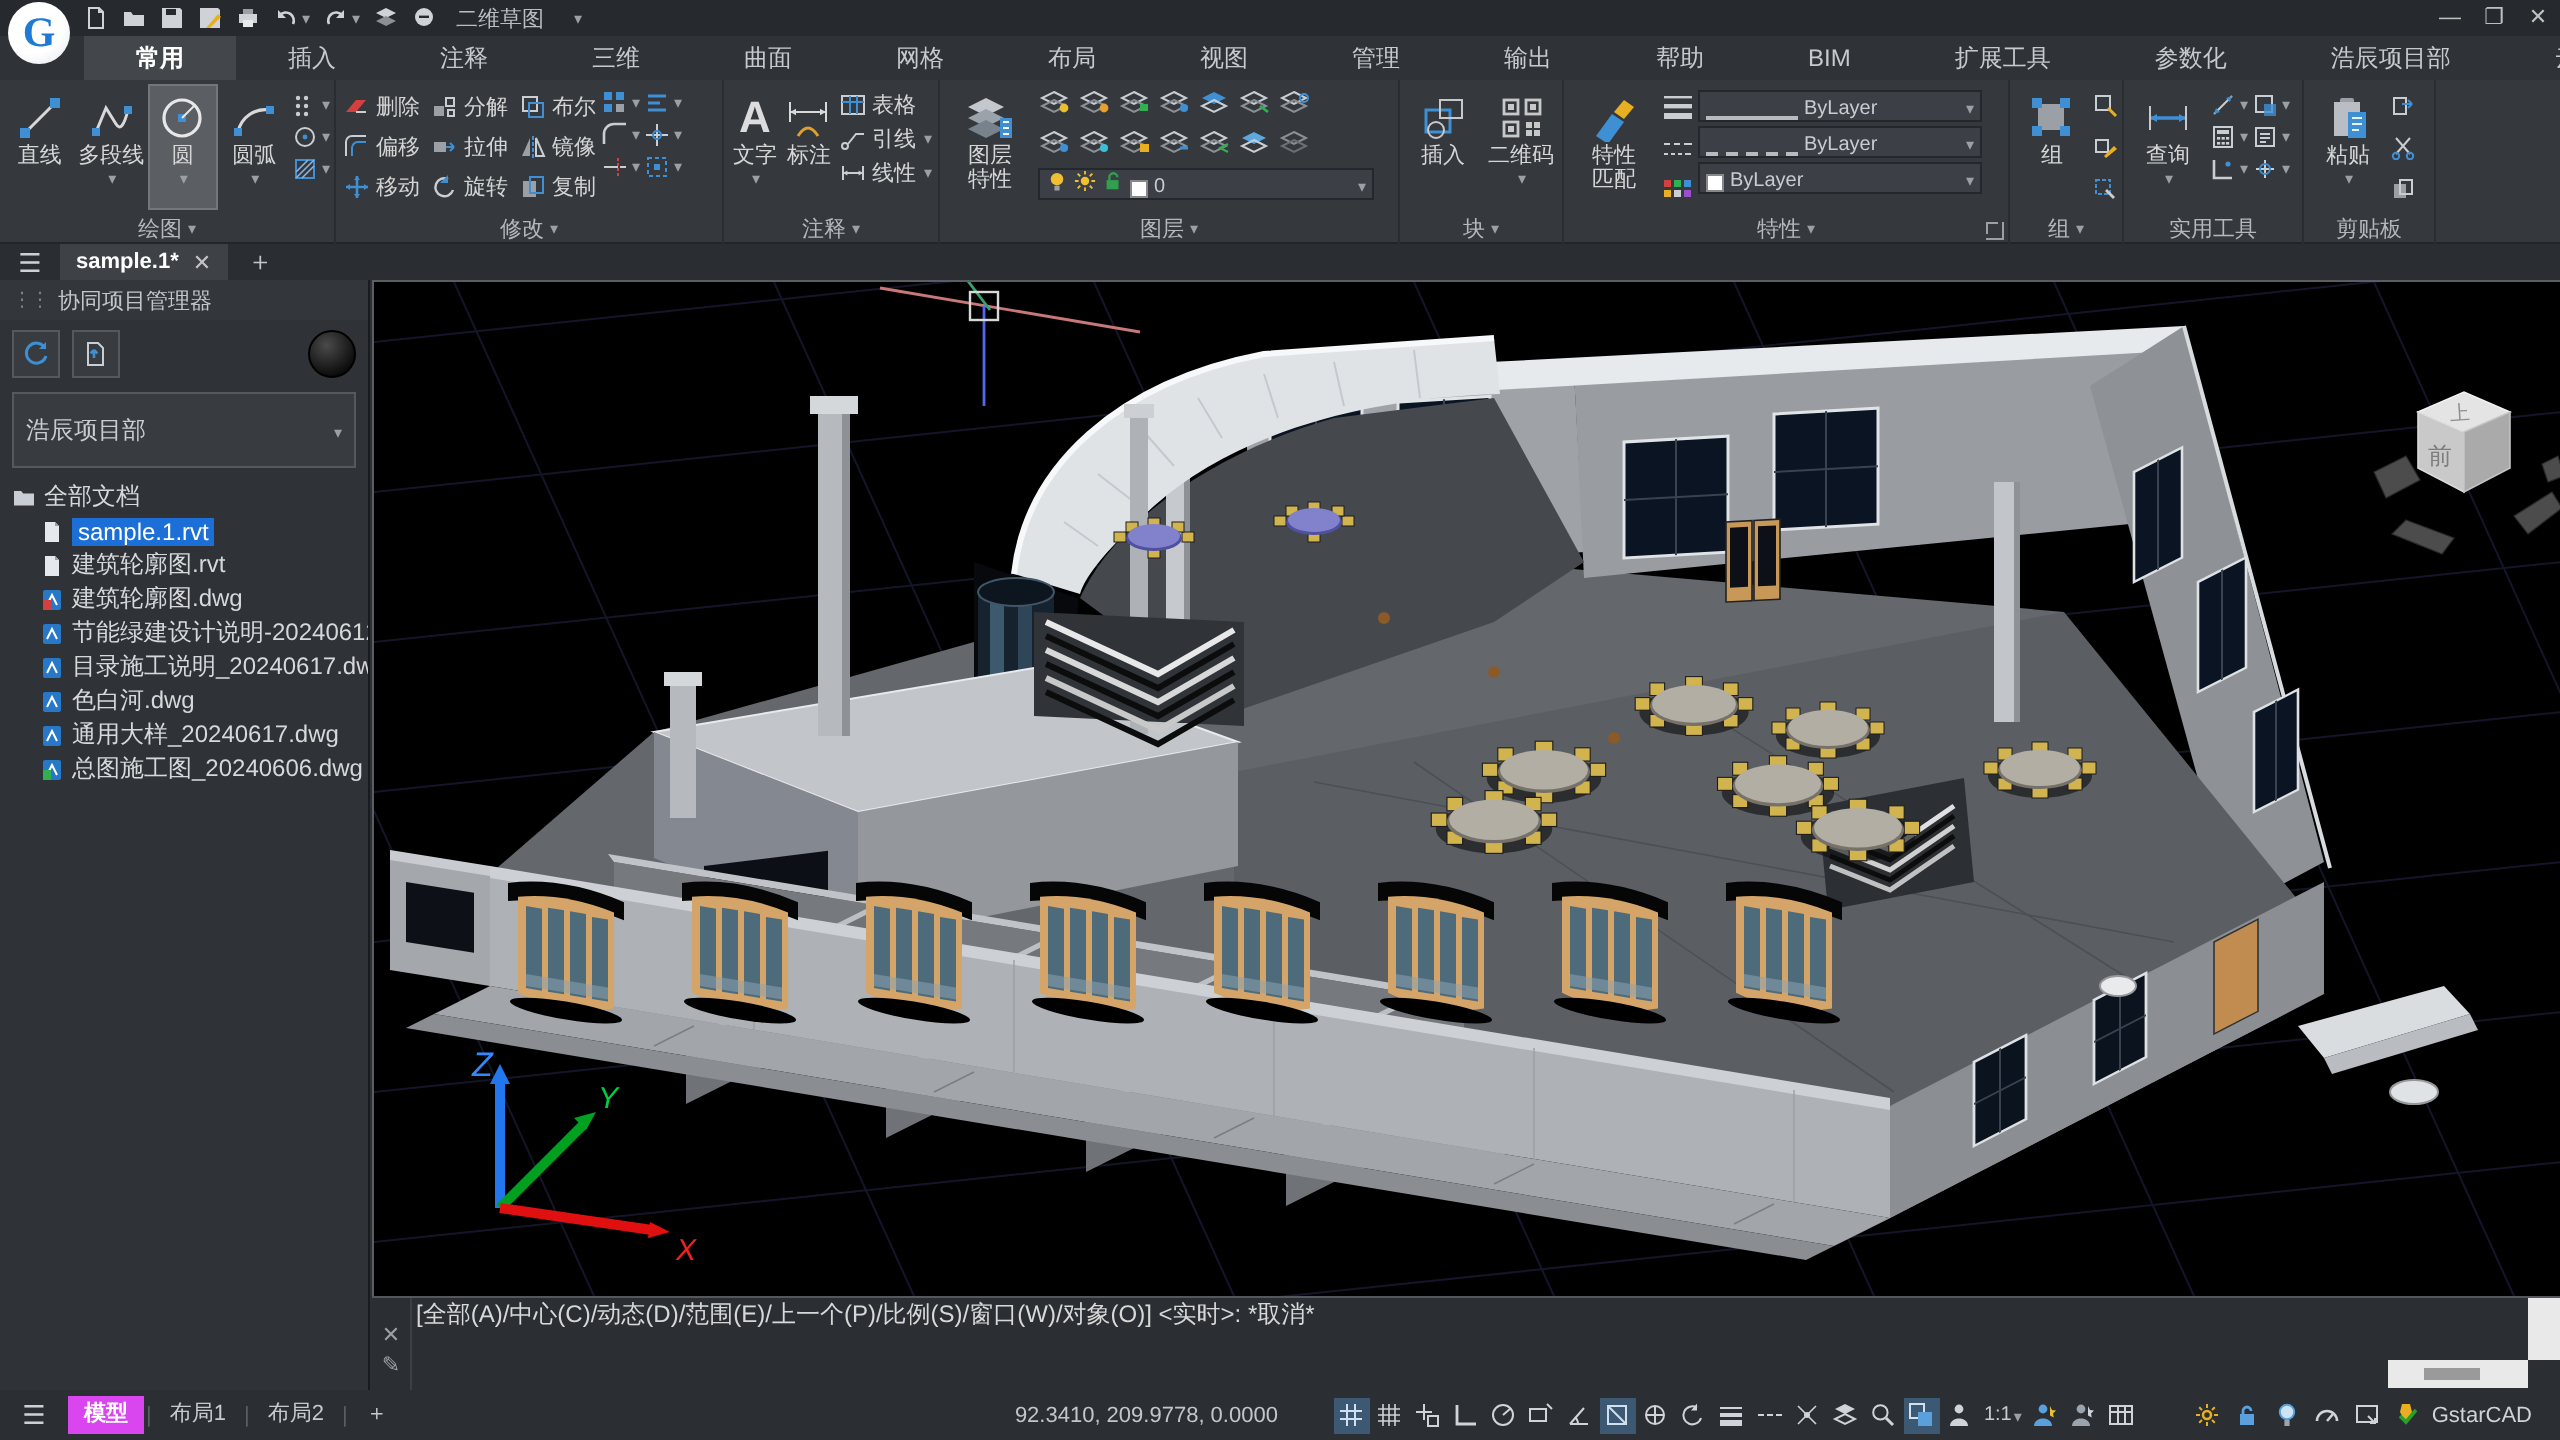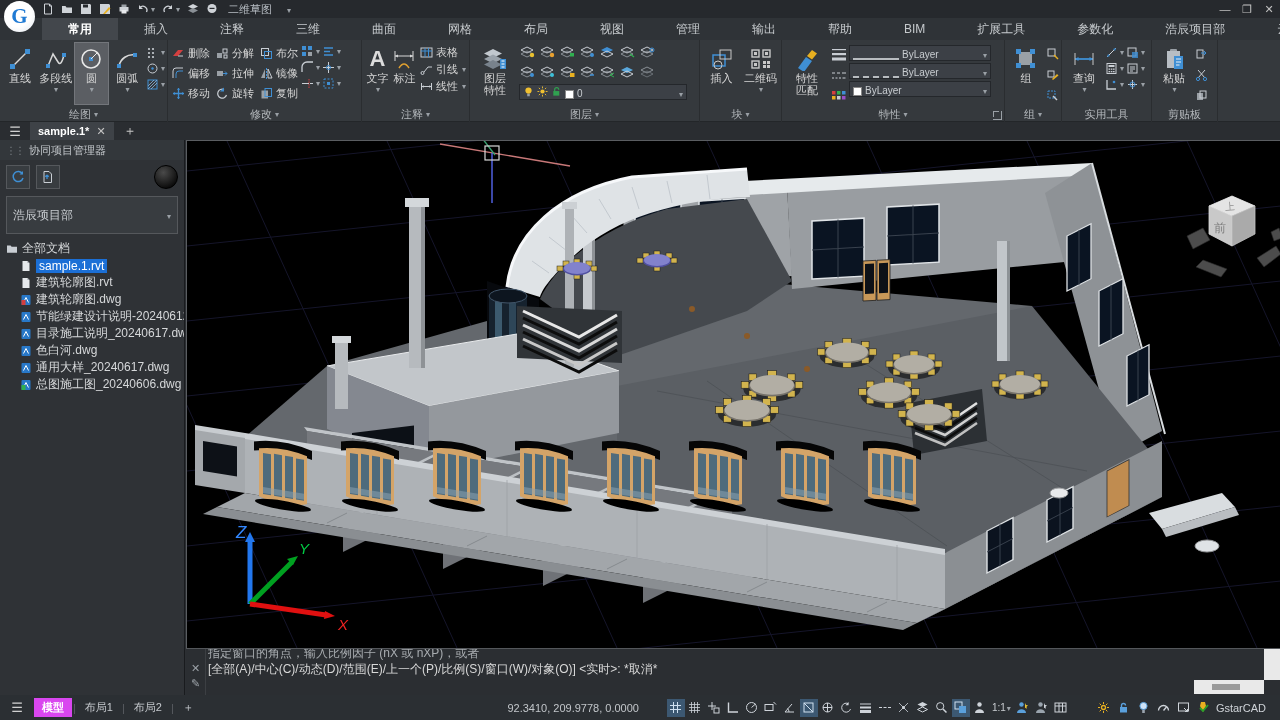--- a/index.html
+++ b/index.html
@@ -1201,23 +1201,20 @@
       </g>
     </svg>
   </div>
 
   <div class="cmd">
     <div class="cmd-gutter">
       <span style="margin-top:12px">✕</span>
       <span>✎</span>
     </div>
     <div class="cmd-lines">
-      <div class="cmd-h1">
-          <i>指定窗口的角点，输入比例因子 (nX 或 nXP)，或者</i>
-        </div>
       <div class="cmd-h2"><i>[全部(A)/中心(C)/动态(D)/范围(E)/上一个(P)/比例(S)/窗口(W)/对象(O)] &lt;实时&gt;: *取消*</i></div>
     </div>
     <div class="cmd-vscroll"></div>
     <div class="cmd-hscroll">
         <span class="cmd-hthumb"></span>
       </div>
   </div>
 
   <div class="statusbar">
     <span class="burger">☰</span>

